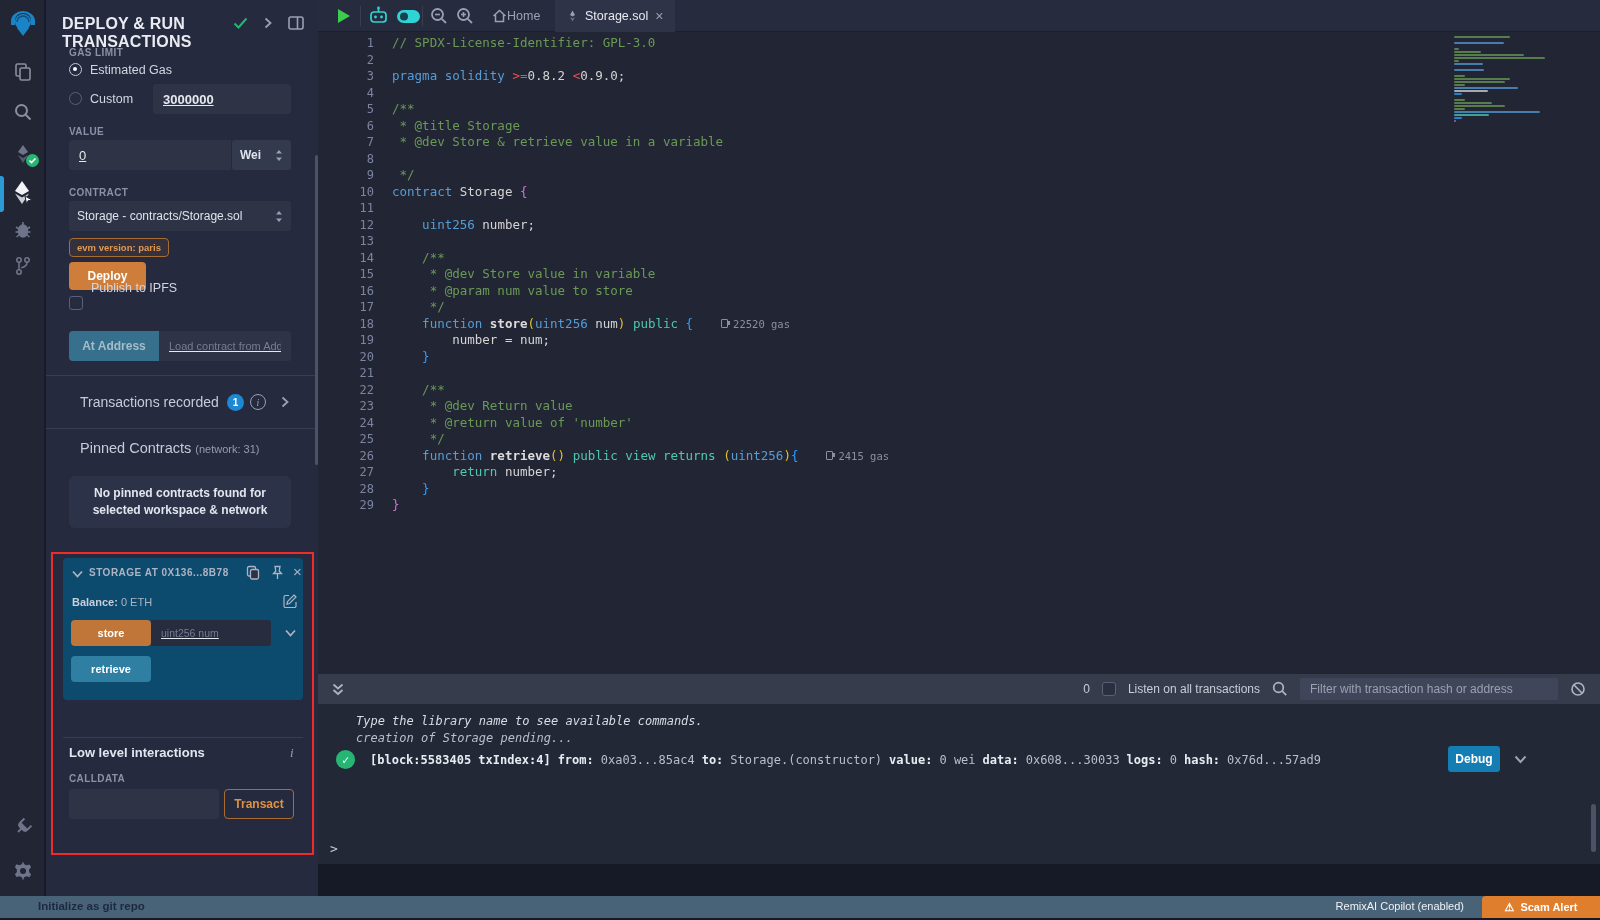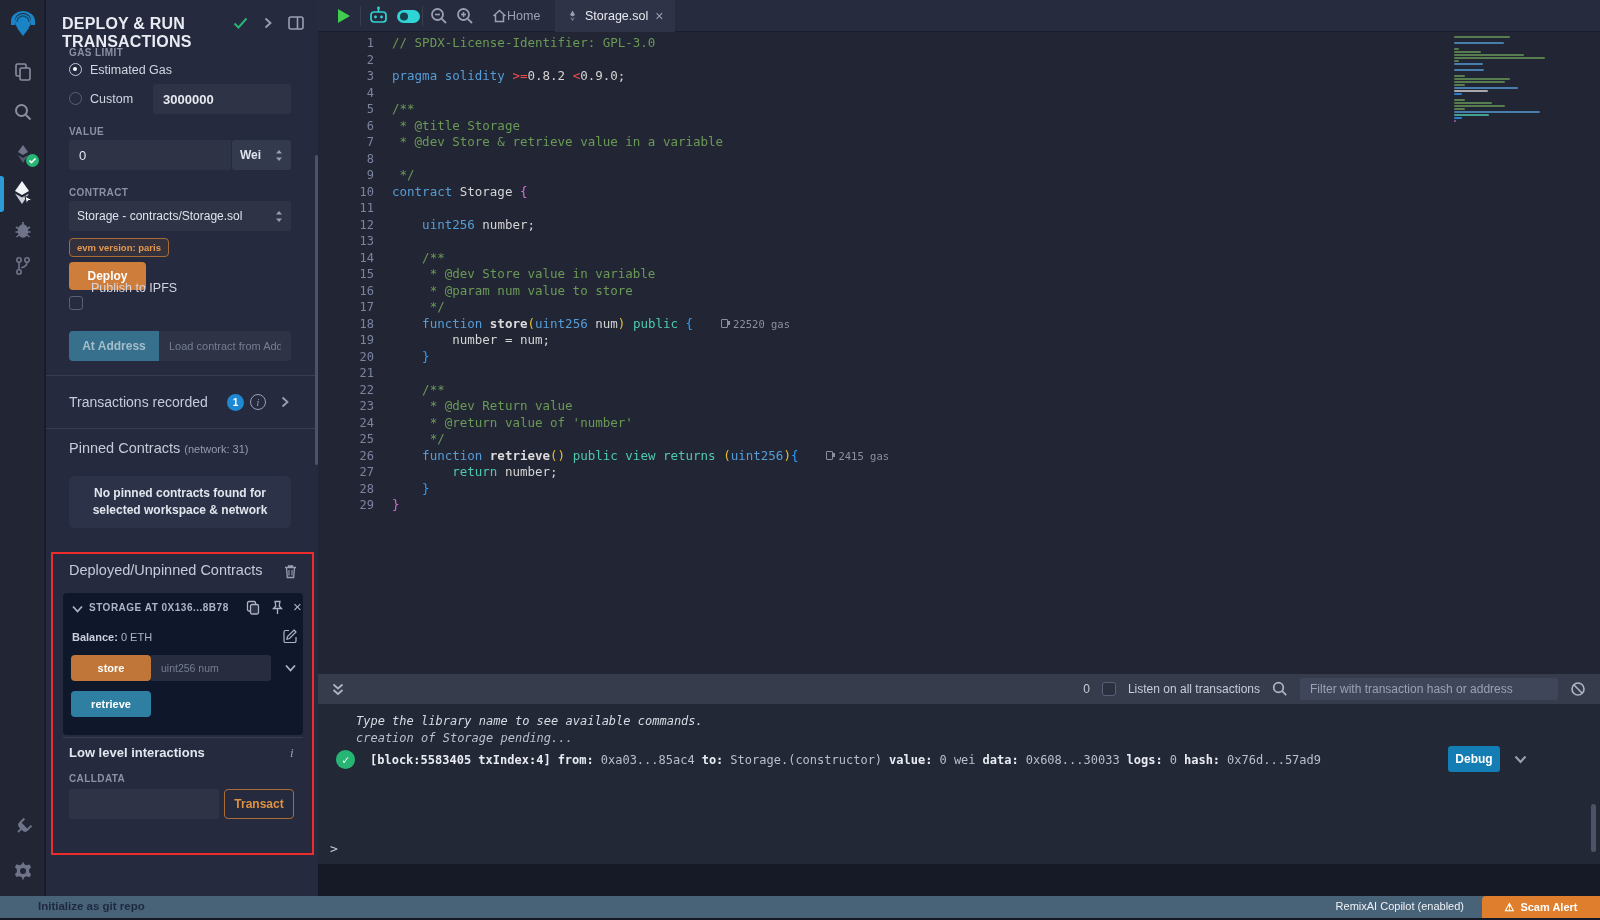--- a/index.html
+++ b/index.html
@@ -18,43 +18,43 @@
   .p-title { position:absolute; left:16px; top:15px; width:160px; font-size:16px; font-weight:700;
     color:#e9ebf2; line-height:18px; letter-spacing:.2px; }
   .p-hicons { position:absolute; right:14px; top:16px; display:flex; gap:16px; align-items:center; }
   .lbl { position:absolute; font-size:10px; color:#8b91a6; letter-spacing:.4px; font-weight:600; }
   .radio { position:absolute; width:13px; height:13px; border-radius:50%; }
   .radio.sel { border:1.5px solid #c2c8da; background:#262a3e; }
   .radio.sel::after { content:''; position:absolute; left:3px; top:3px; width:4px; height:4px; background:#fff; border-radius:50%; }
   .radio.unsel { border:1.5px solid #596078; }
   .rlabel { position:absolute; font-size:12.5px; color:#d2d6e0; }
   .inp { background:#2e3346; border:none; color:#e6e9f0; font-size:13px; padding:0 10px;
-    font-family:"Liberation Sans",sans-serif; outline:none; border-radius:3px; }
+    font-family:"Liberation Sans",sans-serif; outline:none; border-radius:3px;text-decoration:underline; }
   .inp::placeholder { color:#767d92; }
   .selbox { position:absolute; background:#2e3346; border-radius:3px; display:flex; align-items:center;
     color:#dfe3ec; font-size:12px; padding:0 8px; justify-content:space-between; cursor:pointer; }
   .badge-evm { position:absolute; left:23px; top:238px; font-size:9.5px; font-weight:700; color:#e29a52;
     border:1px solid #a96c35; border-radius:4px; padding:3px 7px; background:rgba(176,109,51,.10); }
   .btn { border:none; border-radius:4px; font-weight:700; cursor:pointer; font-family:"Liberation Sans",sans-serif; }
   .btn-deploy { position:absolute; left:23px; top:262px; width:77px; height:28px; background:#cf7d3a; color:#fff; font-size:12px; }
   .chk { position:absolute; width:14px; height:14px; border:1.5px solid #596078; border-radius:3px; background:#262b3d; }
   .btn-ataddr { position:absolute; left:23px; top:331px; width:90px; height:30px; background:#37708d;
     color:#a5bdca; font-size:12px; border-radius:4px 0 0 4px; }
   .divider { position:absolute; left:0; width:272px; height:1px; background:#383d50; }
-  .sec-title { position:absolute; left:23px; font-size:14.5px; color:#c6cbd9; }
+  .sec-title { position:absolute; left:34px; font-size:14.5px; color:#c6cbd9; }
   .sec-title small { font-size:11px; color:#969cb0; }
   .badge-count { position:absolute; width:17px; height:17px; border-radius:50%; background:#1e88d2;
     color:#fff; font-size:10px; font-weight:700; display:flex; align-items:center; justify-content:center; }
   .info-i { position:absolute; width:16px; height:16px; border:1px solid #9aa0b4; border-radius:50%;
     color:#9aa0b4; font-size:10px; display:flex; align-items:center; justify-content:center; font-family:"Liberation Serif",serif; font-style:italic; }
   .empty-box { position:absolute; left:23px; top:476px; width:222px; height:52px; background:#2c3247;
     border-radius:6px; display:flex; align-items:center; justify-content:center; text-align:center; }
   .empty-box div { width:190px; font-size:12px; font-weight:700; color:#e2e6ee; line-height:17px; }
   .redbox { position:absolute; left:5px; top:552px; width:263px; height:303px; border:2px solid #ee2c2c; }
-  .card { position:absolute; left:17px; top:593px; width:240px; height:142px; background:#0f172a; border-radius:4px; }
+  .card { position:absolute; left:17px; top:558px; width:240px; height:142px; background:#0c4a6e; border-radius:4px; }
   .card-head { position:absolute; left:26px; top:9px; font-size:10px; color:#aeb4c4; letter-spacing:.5px; font-weight:600; }
   .bal { position:absolute; left:9px; top:38px; font-size:11px; color:#c9cedb; }
   .btn-store { position:absolute; left:8px; top:62px; width:80px; height:26px; background:#bf7638; color:#fff; font-size:11px; }
   .store-inp { position:absolute; left:88px; top:62px; width:120px; height:26px; font-size:10.5px; border-radius:0 3px 3px 0; background:#272c3e; }
   .btn-retrieve { position:absolute; left:8px; top:98px; width:80px; height:26px; background:#2f7fa3; color:#fff; font-size:11px; }
   .lowlevel { position:absolute; left:23px; top:745px; font-size:13px; font-weight:700; color:#e2e6ee; }
   .ital-i { position:absolute; left:244px; top:745px; color:#9aa0b4; font-family:"Liberation Serif",serif; font-style:italic; font-size:13px; }
   .btn-transact { position:absolute; left:178px; top:789px; width:70px; height:30px; background:transparent;
     border:1px solid #a96c35; color:#df923f; font-size:12px; border-radius:4px; }
   .p-scroll { position:absolute; right:0px; top:155px; width:3px; height:310px; background:#4c5268; border-radius:2px; }

